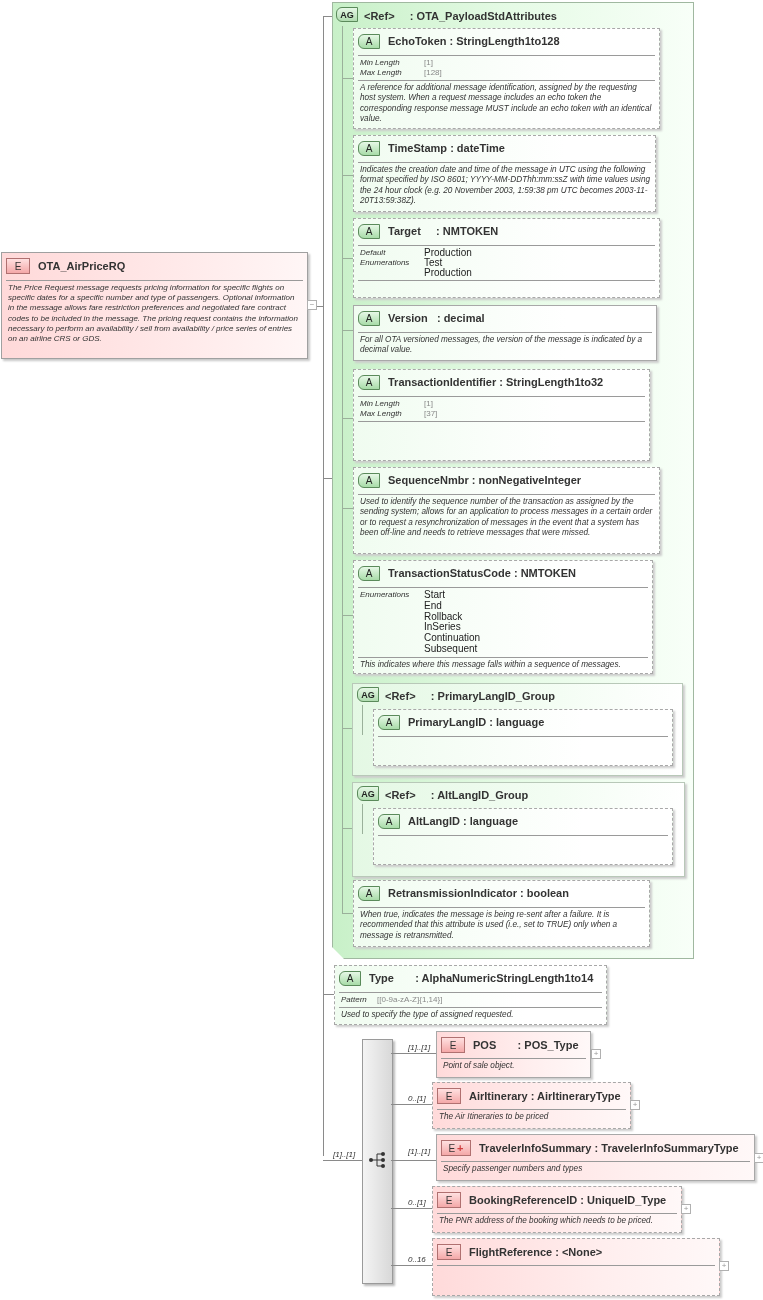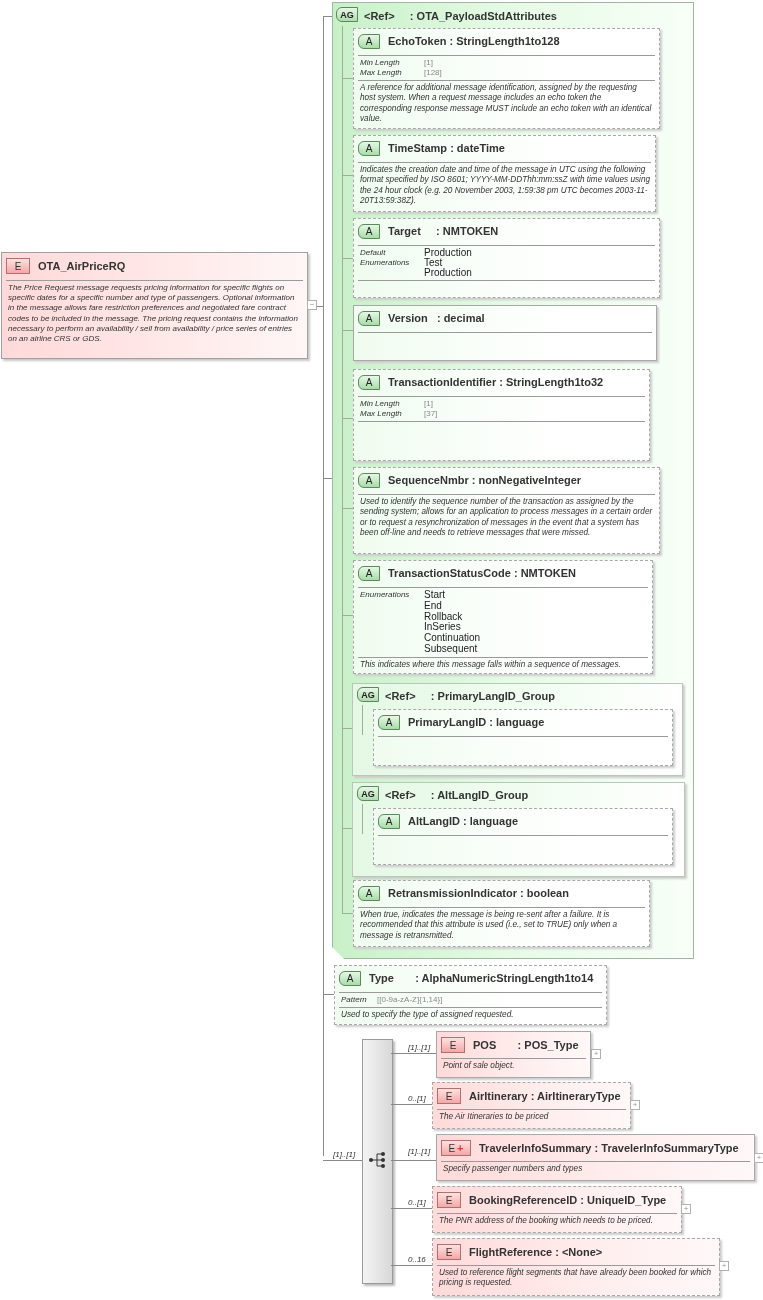--- a/index.html
+++ b/index.html
@@ -173,20 +173,21 @@
   <div class="sep"></div>
 </div>
 
 <div class="line-h" style="left:342px;top:330px;width:12px;background:#9ab09a;"></div>
 <div class="attr solid" style="left:353px;top:305px;width:302px;height:54px;">
   <div class="hdr" style="margin-top:1px;">
     <span class="badge-a">A</span>
     <span class="title">Version   : decimal</span>
   </div>
   <div class="sep" style="margin-top:3px;"></div>
+  <div class="desc">For all OTA versioned messages, the version of the message is indicated by a decimal value.</div>
 </div>
 
 <div class="line-h" style="left:342px;top:418px;width:12px;background:#9ab09a;"></div>
 <div class="attr dashed" style="left:353px;top:369px;width:295px;height:90px;">
   <div class="hdr" style="margin-top:1px;">
     <span class="badge-a">A</span>
     <span class="title">TransactionIdentifier : StringLength1to32</span>
   </div>
   <div class="sep" style="margin-top:3px;"></div>
   <div class="props">
@@ -354,15 +355,14 @@
 </div>
 <div class="expander" style="left:681px;top:1204px;">+</div>
 
 <span class="card" style="left:408px;top:1255px;">0..16</span>
 <div class="child dashed" style="left:432px;top:1238px;width:286px;height:56px;">
   <div class="hdr" style="margin-top:2px;">
     <span class="badge-e">E</span>
     <span class="title">FlightReference : &lt;None&gt;</span>
   </div>
   <div class="sep" style="margin-top:2px;"></div>
-  <div class="desc">Used to reference flight segments that have already been booked for which pricing is requested.</div>
 </div>
 <div class="expander" style="left:719px;top:1261px;">+</div>
 
 </body></html>

